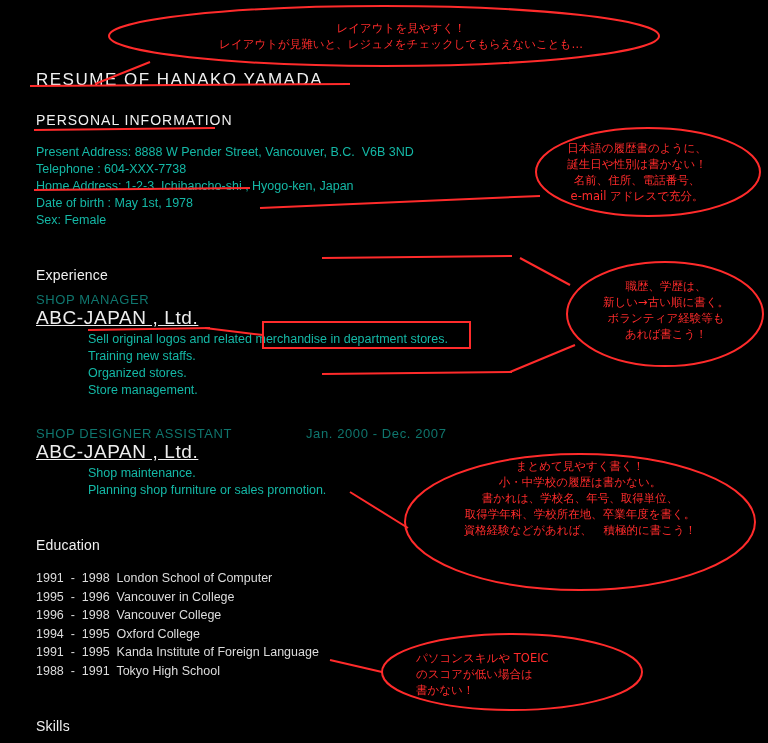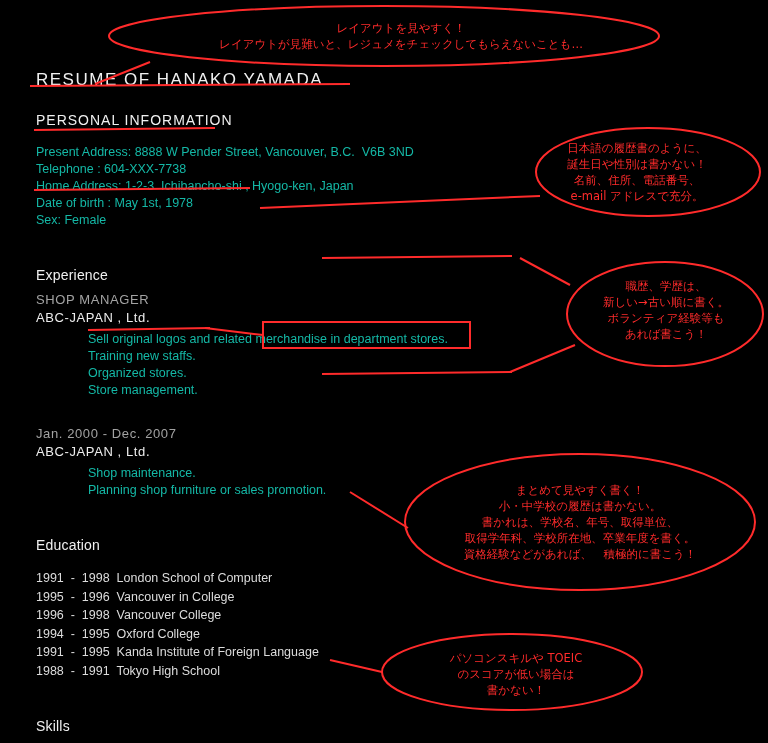--- a/index.html
+++ b/index.html
@@ -48,35 +48,36 @@
   .block {
     margin-bottom: 20px;
   }
   .job {
     margin-bottom: 18px;
   }
   .job-row {
     display: flex;
     font-size: 13px;
     letter-spacing: 0.6px;
-    color: #a3a3a3;
+    color: #0f766e;
     line-height: 18px;
   }
   .job-title {
     width: 270px;
     white-space: pre;
   }
   .job-dates {
     white-space: pre;
   }
   .job-company {
-    font-size: 13px;
+    font-size: 19px;
     letter-spacing: 0.6px;
     line-height: 18px;
     color: #ededed;
+    text-decoration: underline;
   }
   .bullets {
     margin: 4px 0 0 52px;
   }
   .bullets .line {
     font-size: 12.5px;
     line-height: 17px;
   }
   .edu-line {
     font-size: 12.5px;
@@ -96,21 +97,21 @@
   }
   .annot {
     position: absolute;
     color: #ff2b2b;
     font-family: "DejaVu Sans", sans-serif;
     font-size: 11.5px;
     line-height: 16px;
     text-align: center;
     white-space: pre-line;
   }
-  .annot.left { text-align: center; }
+  .annot.left { text-align: left; }
 </style>
 </head>
 <body>
 
 <div id="page">
 
   <div class="resume">
 
     <div class="res-title">RESUME OF HANAKO YAMADA</div>
 
@@ -139,20 +140,21 @@
           <div class="line">Training new staffs.</div>
           <div class="line">Organized stores.</div>
           <div class="line">Store management.</div>
         </div>
       </div>
 
       <div class="gap-sm"></div>
 
       <div class="job">
         <div class="job-row">
+          <span class="job-title">SHOP DESIGNER ASSISTANT</span>
           <span class="job-dates">Jan. 2000 - Dec. 2007</span>
         </div>
         <div class="job-company">ABC-JAPAN , Ltd.</div>
         <div class="bullets">
           <div class="line">Shop maintenance.</div>
           <div class="line">Planning shop furniture or sales promotion.</div>
         </div>
       </div>
     </div>
 
@@ -224,21 +226,21 @@
 誕生日や性別は書かない！
 名前、住所、電話番号、
 e-mail アドレスで充分。</div>
 
   <div class="annot" style="left:580px; top:278px; width:172px;">職歴、学歴は、
 新しい→古い順に書く。
 ボランティア経験等も
 あれば書こう！</div>
 
 
-  <div class="annot" style="left:415px; top:458px; width:330px;margin-top:24px;">まとめて見やすく書く！
+  <div class="annot" style="left:415px; top:458px; width:330px;">まとめて見やすく書く！
 小・中学校の履歴は書かない。
 書かれは、学校名、年号、取得単位、
 取得学年科、学校所在地、卒業年度を書く。
 資格経験などがあれば、　積極的に書こう！</div>
 
   <div class="annot left" style="left:416px; top:650px; width:200px;">パソコンスキルや TOEIC
 のスコアが低い場合は
 書かない！</div>
 
 </div>

